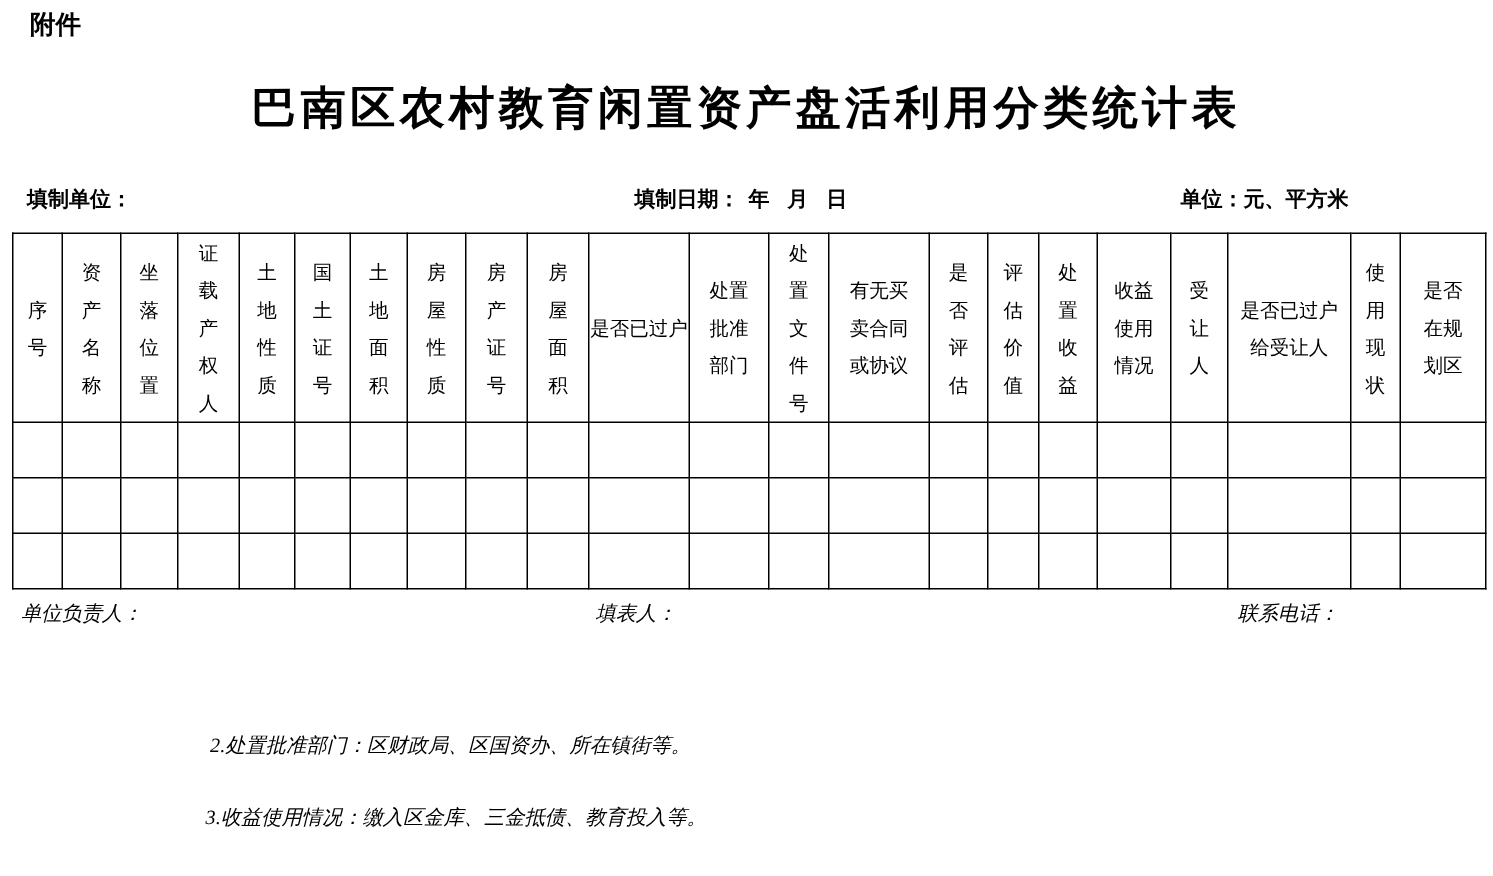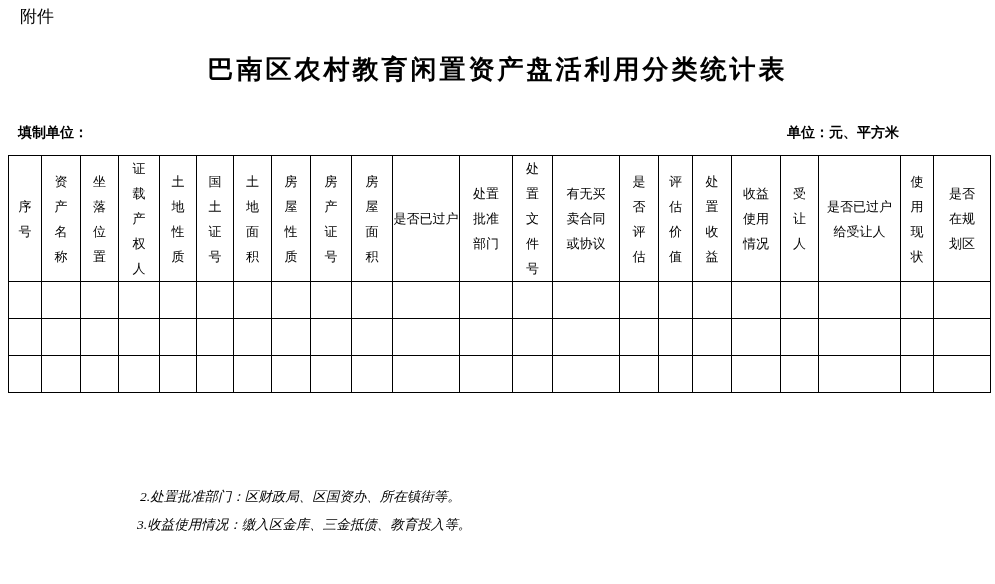--- a/index.html
+++ b/index.html
@@ -8,29 +8,29 @@
     background: #ffffff;
     color: #000000;
     position: relative;
     overflow: hidden;
     font-family: "Liberation Sans", sans-serif;
   }
   .page { position: absolute; inset: 0; }
 
   .attachment {
     position: absolute; left: 20px; top: 5px;
-    font-size: 17px; font-weight: normal;
+    font-size: 17px; font-weight: bold;
     font-family: "Liberation Sans", sans-serif;
   }
   .title {
     position: absolute; left: 0; top: 52px; width: 100%;
     text-align: center;
     font-family: "Liberation Serif", serif;
     font-weight: bold;
-    font-size: 26px;
+    font-size: 30px;
     letter-spacing: 3px;
     white-space: nowrap;
   }
   .form-info { position: absolute; top: 124px; left: 0; width: 100%; height: 18px; font-size: 14px; font-weight: bold; }
   .form-info .unit    { position: absolute; left: 18px; }
   .form-info .date    { position: absolute; left: 423px; }
   .form-info .date .date-value { margin-left: 6px; word-spacing: 8px; }
   .form-info .measure { position: absolute; left: 787px; }
 
   .table-wrap { position: absolute; left: 8px; top: 155px; }
@@ -61,34 +61,37 @@
     font-style: italic;
     font-size: 13.5px;
   }
   .sign-row .responsible { position: absolute; left: 14px; }
   .sign-row .preparer    { position: absolute; left: 397px; }
   .sign-row .phone       { position: absolute; left: 825px; }
 
   .notes-line { position: absolute; white-space: nowrap; }
   .note-1 { left: 15px;  top: 448px; }
   .note-2 { left: 140px; top: 488px; }
-  .note-3 { left: 137px; top: 516px; }
+  .note-3 { left: 137px; top: 536px; }
   .note-4 { left: 128px; top: 560px; }
 </style>
 </head>
 <body>
 
 <div class="page">
 
   <div class="attachment">附件</div>
 
   <div class="title">巴南区农村教育闲置资产盘活利用分类统计表</div>
 
   <div class="form-info">
     <span class="unit">填制单位：</span>
+    <span class="date">
+      <span>填制日期：</span><span class="date-value">年 月 日</span>
+    </span>
     <span class="measure">
       <span>单位：</span><span>元、平方米</span>
     </span>
   </div>
 
   <div class="table-wrap">
     <table class="stats">
         <colgroup>
           <col style="width: 33px;">
           <col style="width: 39px;">
@@ -309,17 +312,22 @@
             <td></td>
             <td></td>
             <td></td>
             <td></td>
             <td></td>
           </tr>
         </tbody>
       </table>
   </div>
 
+  <div class="sign-row">
+    <span class="responsible">单位负责人：</span>
+    <span class="preparer">填表人：</span>
+    <span class="phone">联系电话：</span>
+  </div>
 
   <div class="notes-line note-2">2.处置批准部门：区财政局、区国资办、所在镇街等。</div>
   <div class="notes-line note-3">3.收益使用情况：缴入区金库、三金抵债、教育投入等。</div>
 
 </div>
 
 </body></html>

